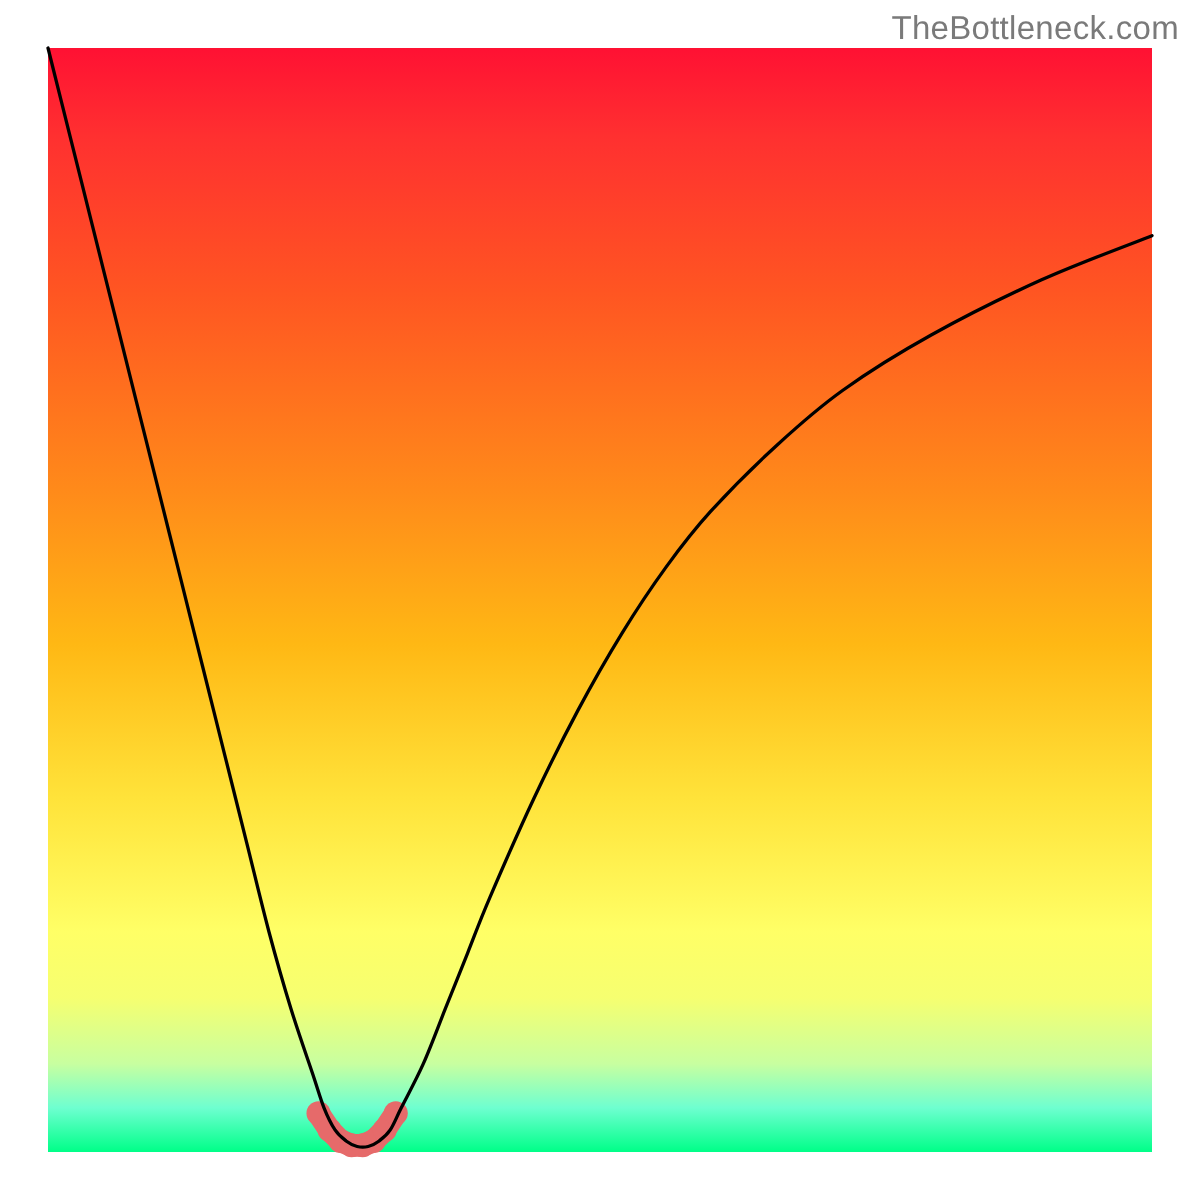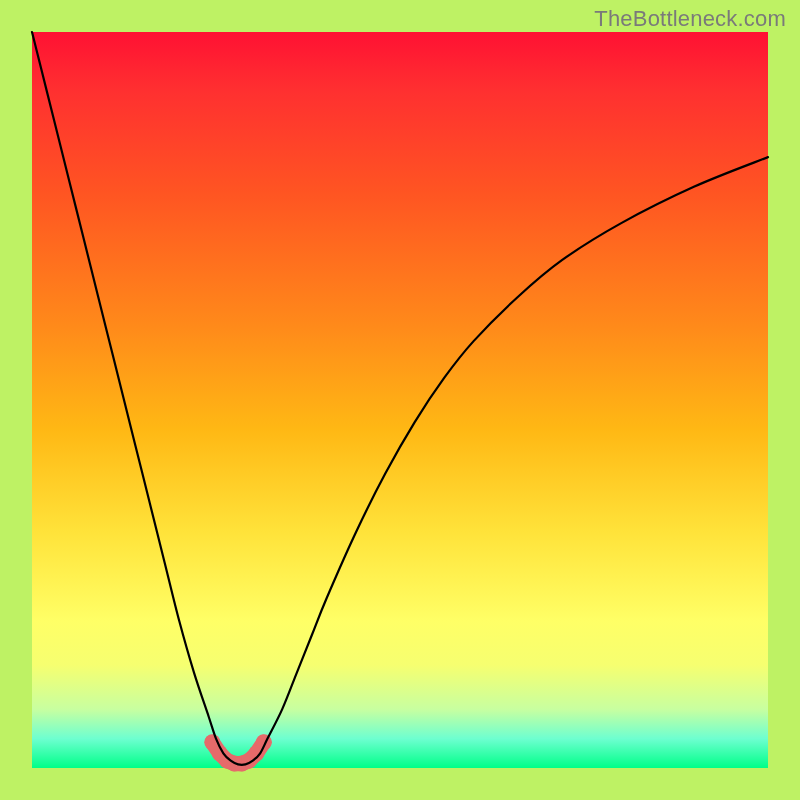--- a/index.html
+++ b/index.html
@@ -8,21 +8,21 @@
     width: 800px;
     height: 800px;
     overflow: hidden;
     background: #000;
     font-family: Arial, Helvetica, sans-serif;
   }
   .frame {
     position: relative;
     width: 800px;
     height: 800px;
-    background: #bef264;
+    background: #ffffff;
   }
   .plot {
     position: absolute;
     left: 32px;
     top: 32px;
     width: 736px;
     height: 736px;
     
     background: linear-gradient(to bottom,
       #ff1133 0%,

